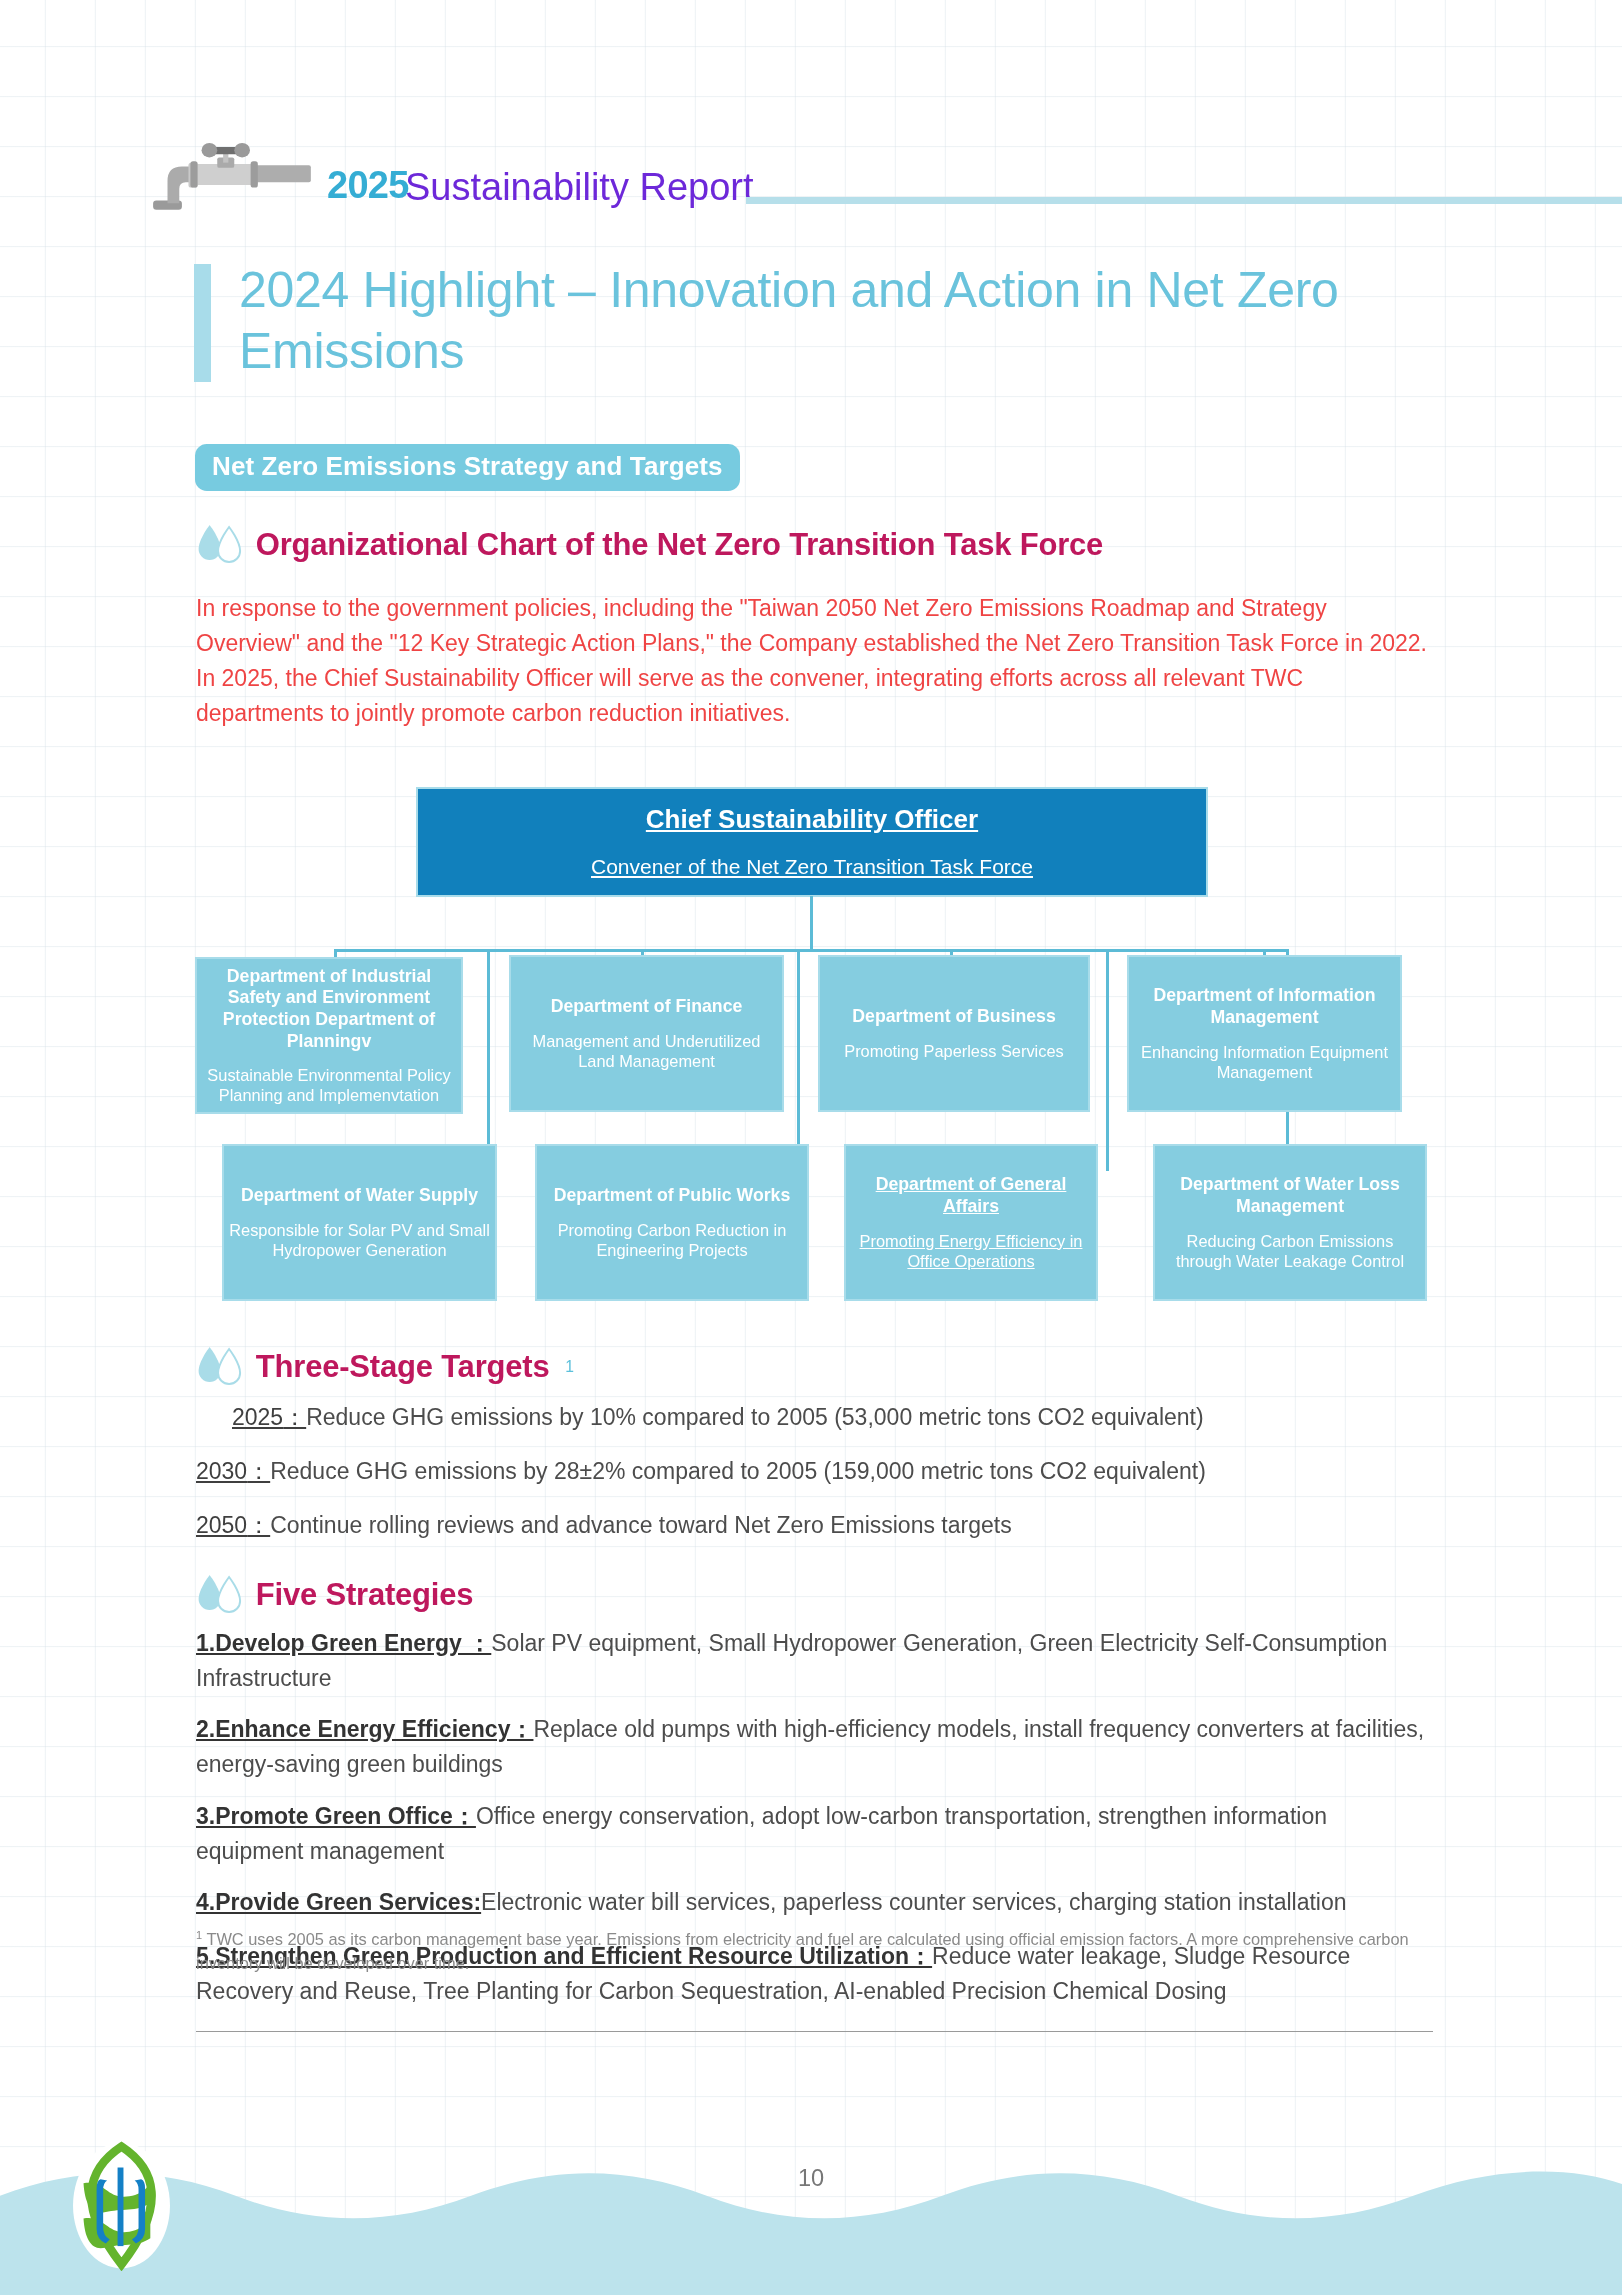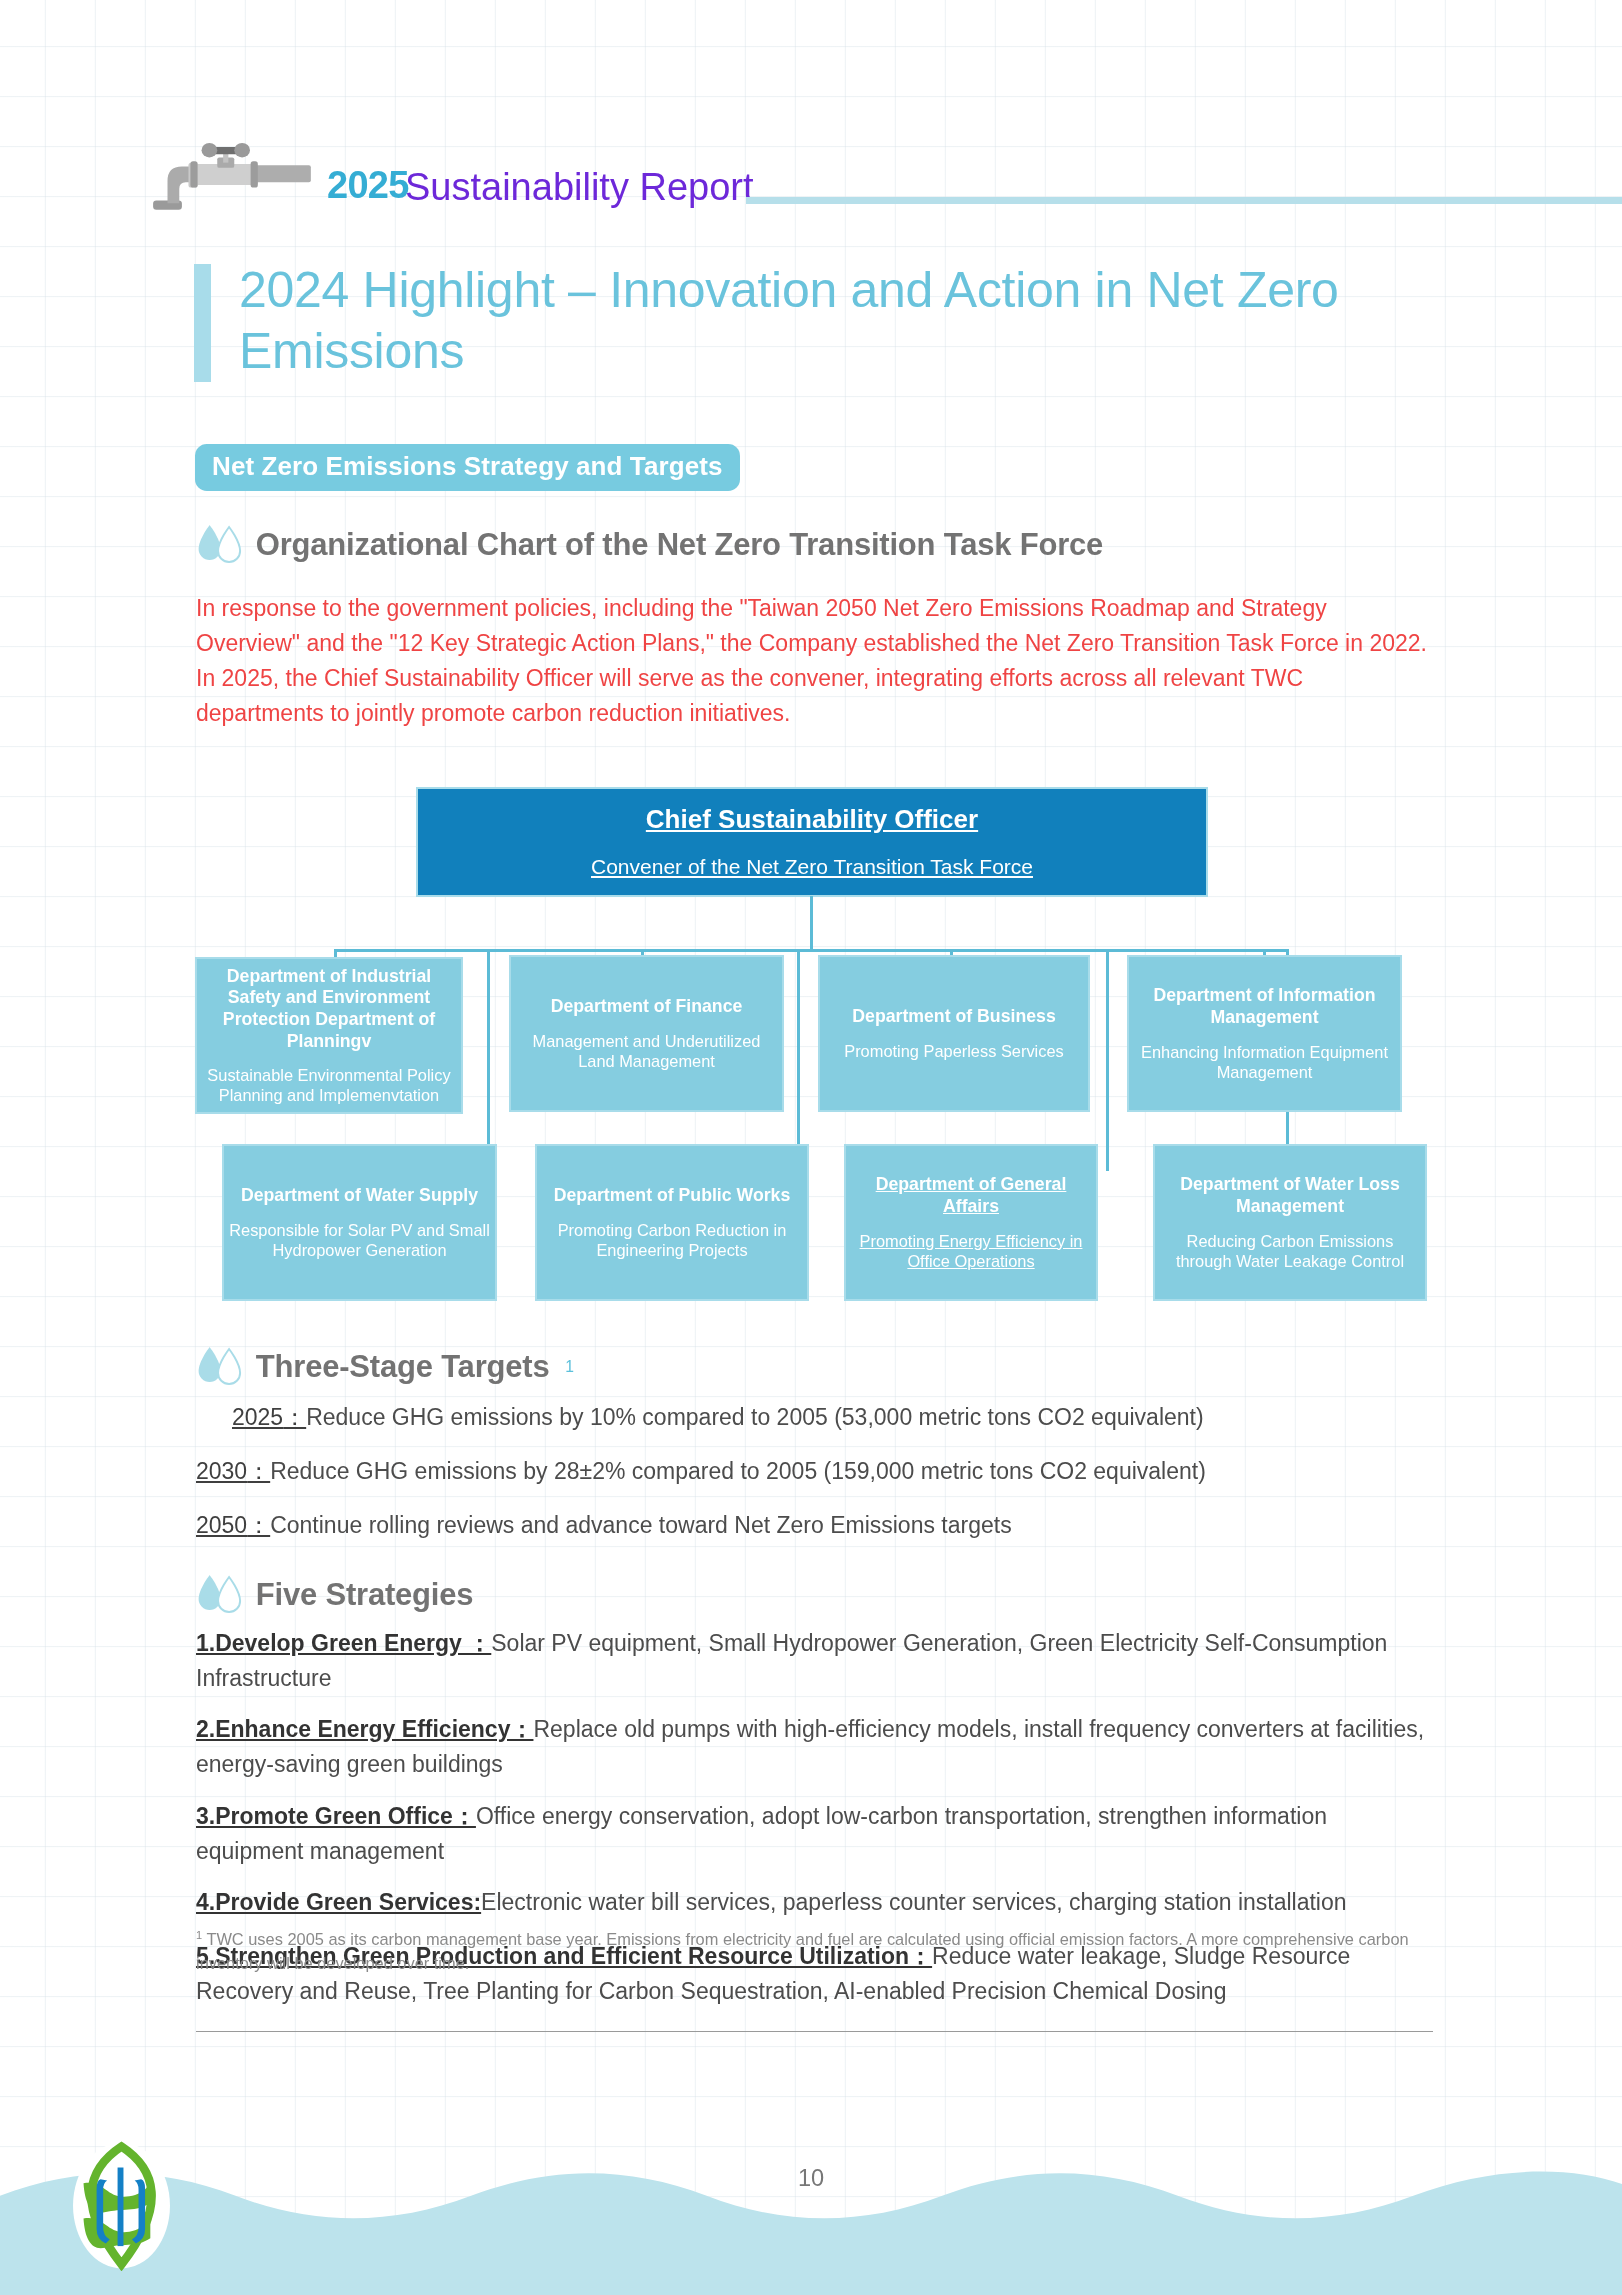--- a/index.html
+++ b/index.html
@@ -46,21 +46,21 @@
   .badge{
     position:absolute; left:195px; top:444px;
     padding:6.5px 17px 9.2px 17px;
     background:#77CBE0; color:#ffffff; border-radius:11.8px;
     font-size:26px; font-weight:bold; letter-spacing:0.1px;
   }
 
   
   .sec-head{ position:absolute; display:flex; align-items:center; gap:11.8px; }
   .sec-head .drops{ width:48px; height:43px; flex:0 0 auto; }
-  .sec-head .txt{ font-size:31px; color:#737373; font-weight:bold; letter-spacing:-0.2px; }
+  .sec-head .txt{ font-size:31px; color:#be185d; font-weight:bold; letter-spacing:-0.2px; }
   .sec-head .sup{ font-size:15.7px; color:#5CC0DB; vertical-align:super; margin-left:3.9px; }
 
   #sec-org{ left:196px; top:523px; }
   #sec-three{ left:196px; top:1345px; }
   #sec-five{ left:196px; top:1573px; }
 
   
   .intro{
     position:absolute; left:196px; top:591px; width:1237px;
     font-size:23px; line-height:1.52; color:#ef4444;

